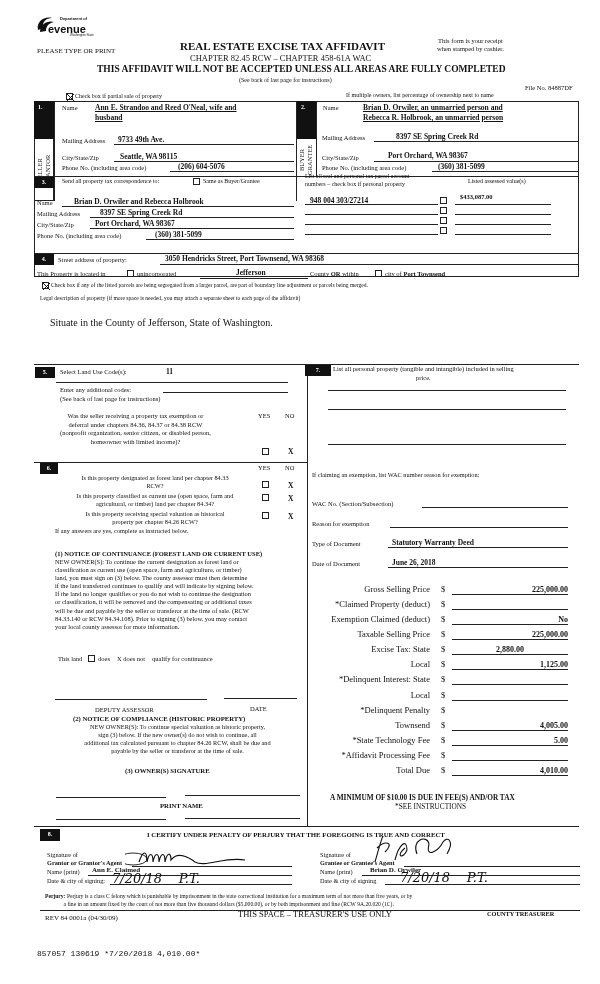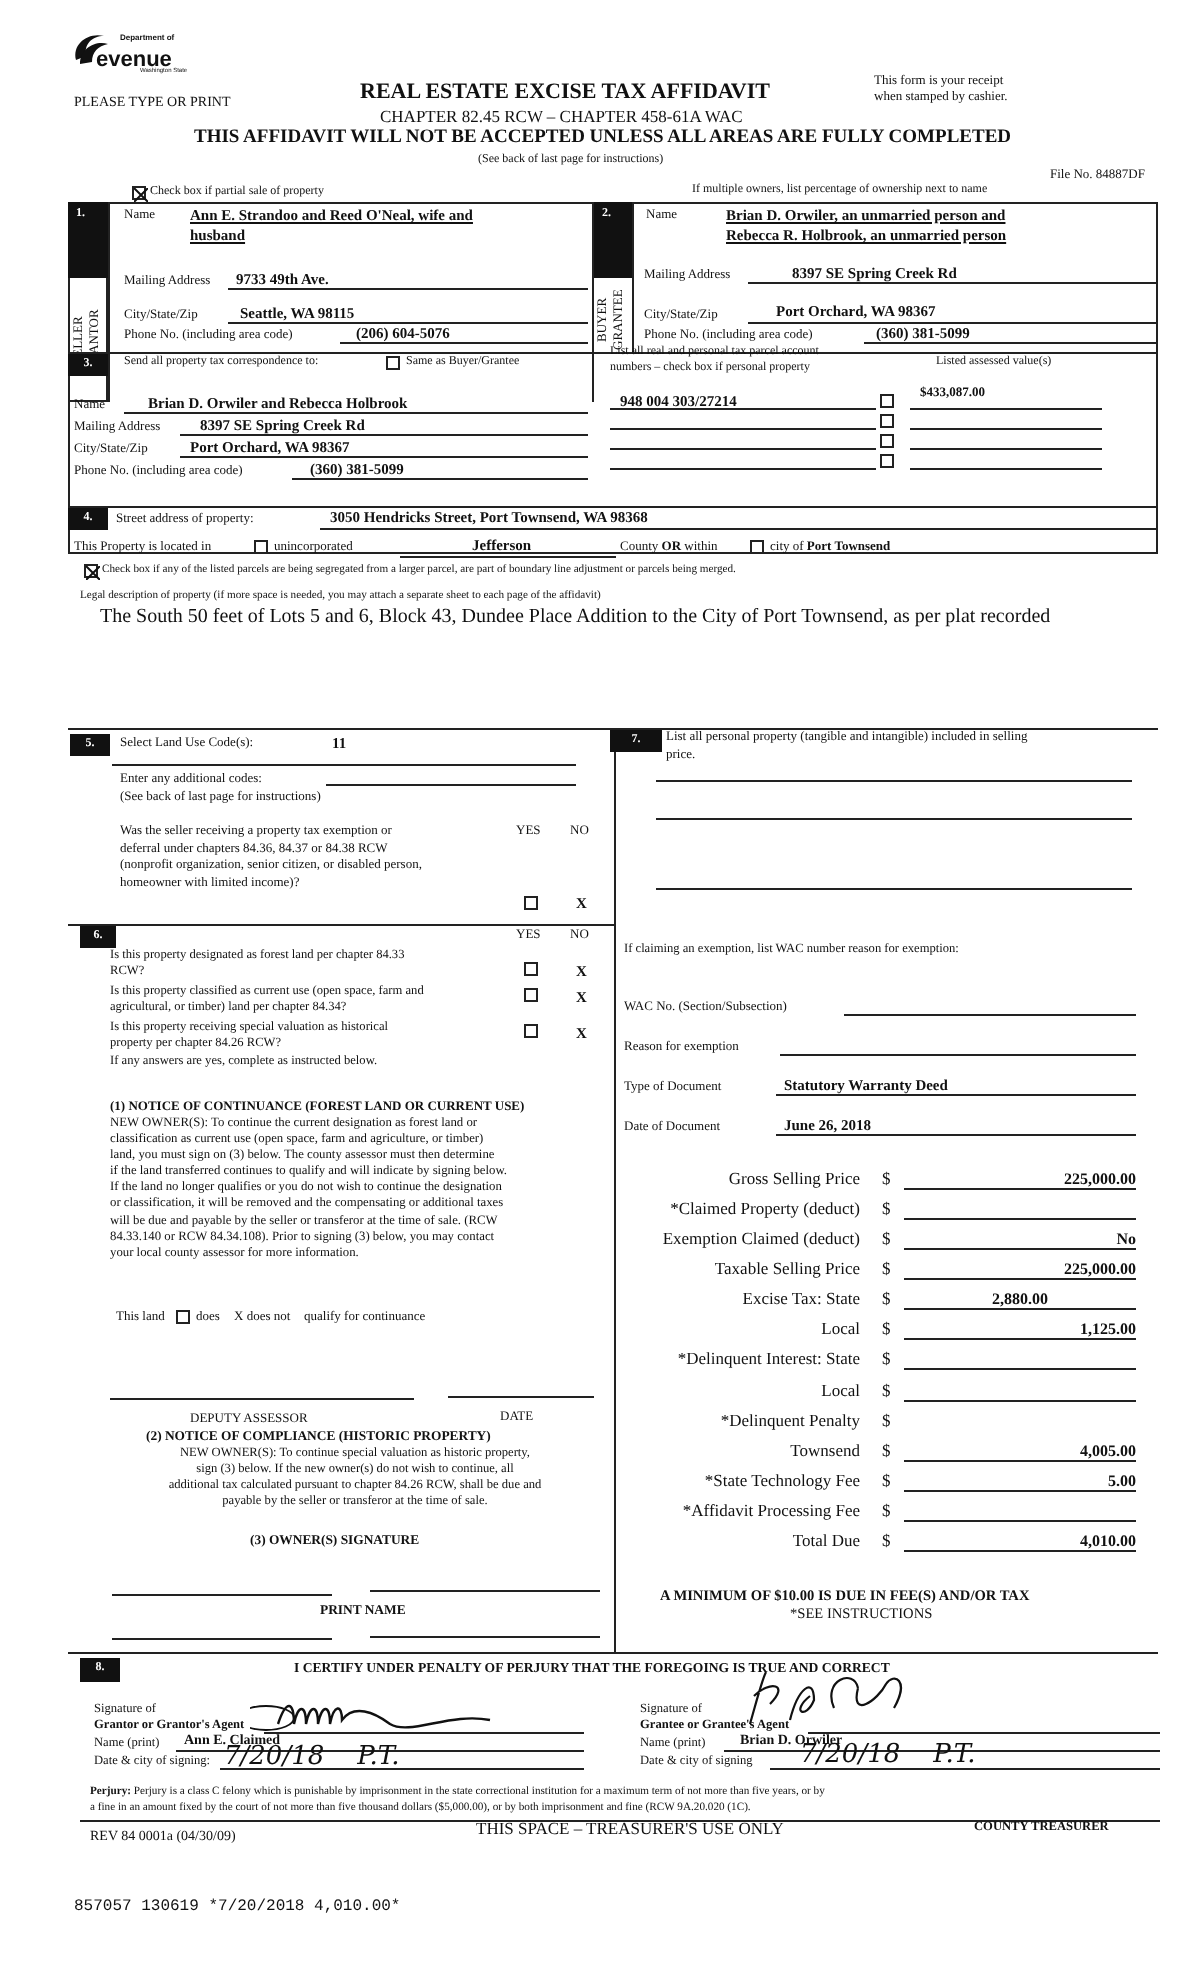--- a/index.html
+++ b/index.html
@@ -1,18 +1,18 @@
 <!DOCTYPE html>
 <html><head>
 <meta charset="utf-8">
 <style>
   * { box-sizing: border-box; margin: 0; padding: 0; }
   html, body { width: 600px; height: 984px; background: #fff; overflow: hidden; }
   body { position: relative; font-family: "Liberation Serif", serif; color: #111; font-size: 7px; }
-  .abs { position: absolute; }
+  .abs { position: absolute; text-align: center; }
   .b { font-weight: bold; }
   .sec-num { position: absolute; background: #111; color: #fff; font-size: 6px; font-weight: bold; text-align: center; line-height: 11px; height: 11px; }
   .line { position: absolute; border-bottom: 1px solid #222; }
   .box { position: absolute; border: 1px solid #222; }
   .cb { position: absolute; width: 7px; height: 7px; border: 1px solid #222; background: #fff; }
   .fill { position: absolute; font-weight: bold; font-size: 7.5px; white-space: nowrap; }
   .lbl { position: absolute; font-size: 6.5px; white-space: nowrap; }
   .vert { position: absolute; writing-mode: vertical-rl; transform: rotate(180deg); font-size: 6.5px; text-align: center; line-height: 8px; }
   .money-lbl { position: absolute; font-size: 8.5px; text-align: right; white-space: nowrap; }
   .money-dollar { position: absolute; font-size: 8.5px; }
@@ -149,22 +149,22 @@
 <div class="lbl" style="left:385px;top:270px;"><span>city of</span> <b>Port Townsend</b></div>
 
 <div class="cb" style="left:42px;top:282px;">
   <svg width="7" height="7">
       <path d="M0 0 L7 7 M7 0 L0 7" stroke="#111" stroke-width="1"></path>
     </svg>
 </div>
 <div class="lbl" style="left:51px;top:282px;font-size:5.6px;">Check box if any of the listed parcels are being segregated from a larger parcel, are part of boundary line adjustment or parcels being merged.</div>
 <div class="lbl" style="left:40px;top:295px;font-size:5.6px;">Legal description of property (if more space is needed, you may attach a separate sheet to each page of the affidavit)</div>
 <div class="abs" style="left:50px;top:302px;font-size:10px;line-height:13px;white-space:nowrap;">
-  <div>The South 50 feet of Lots 5 and 6, Block 43, Dundee Place Addition to the City of Port Townsend, as per plat recorded</div>
   <div style="height:14px;"></div>
+  <div>Situate in the County of Jefferson, State of Washington.</div>
 </div>
 
 <div class="abs" style="left:34px;top:364px;width:545px;border-top:1px solid #222;"></div>
 <div class="sec-num" style="left:35px;top:367px;width:20px;">5.</div>
 <div class="lbl" style="left:60px;top:368px;">Select Land Use Code(s):</div>
 <div class="fill" style="left:166px;top:367px;">11</div>
 <div class="line" style="left:56px;top:382px;width:232px;"></div>
 <div class="lbl" style="left:60px;top:386px;">Enter any additional codes:</div>
 <div class="line" style="left:163px;top:392px;width:125px;"></div>
 <div class="lbl" style="left:60px;top:395px;">(See back of last page for instructions)</div>

